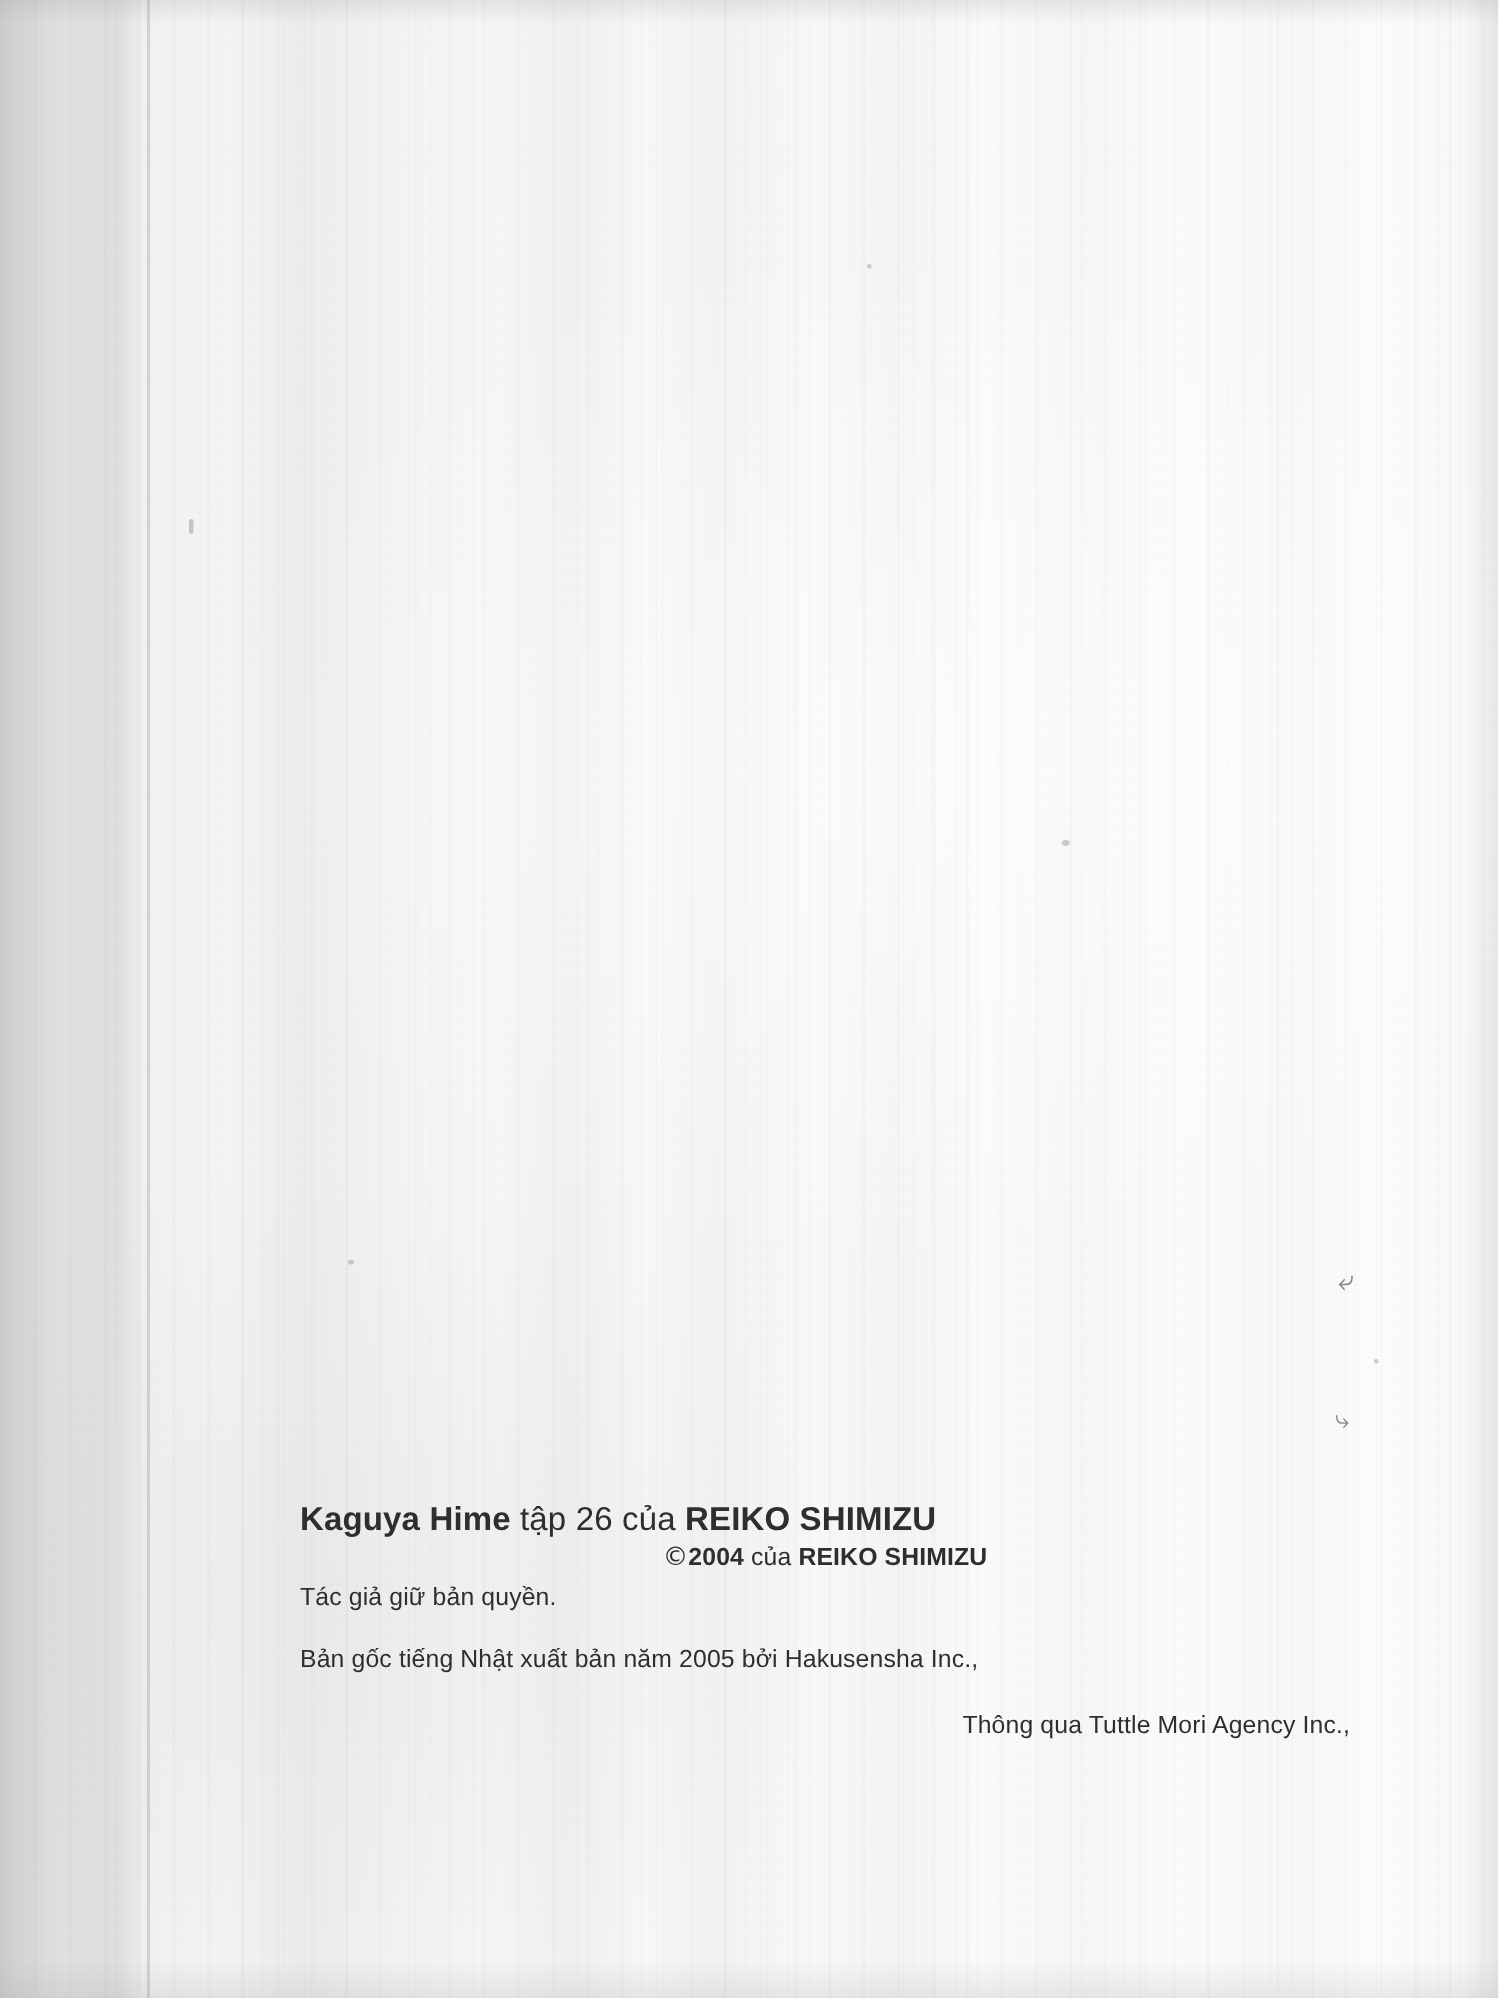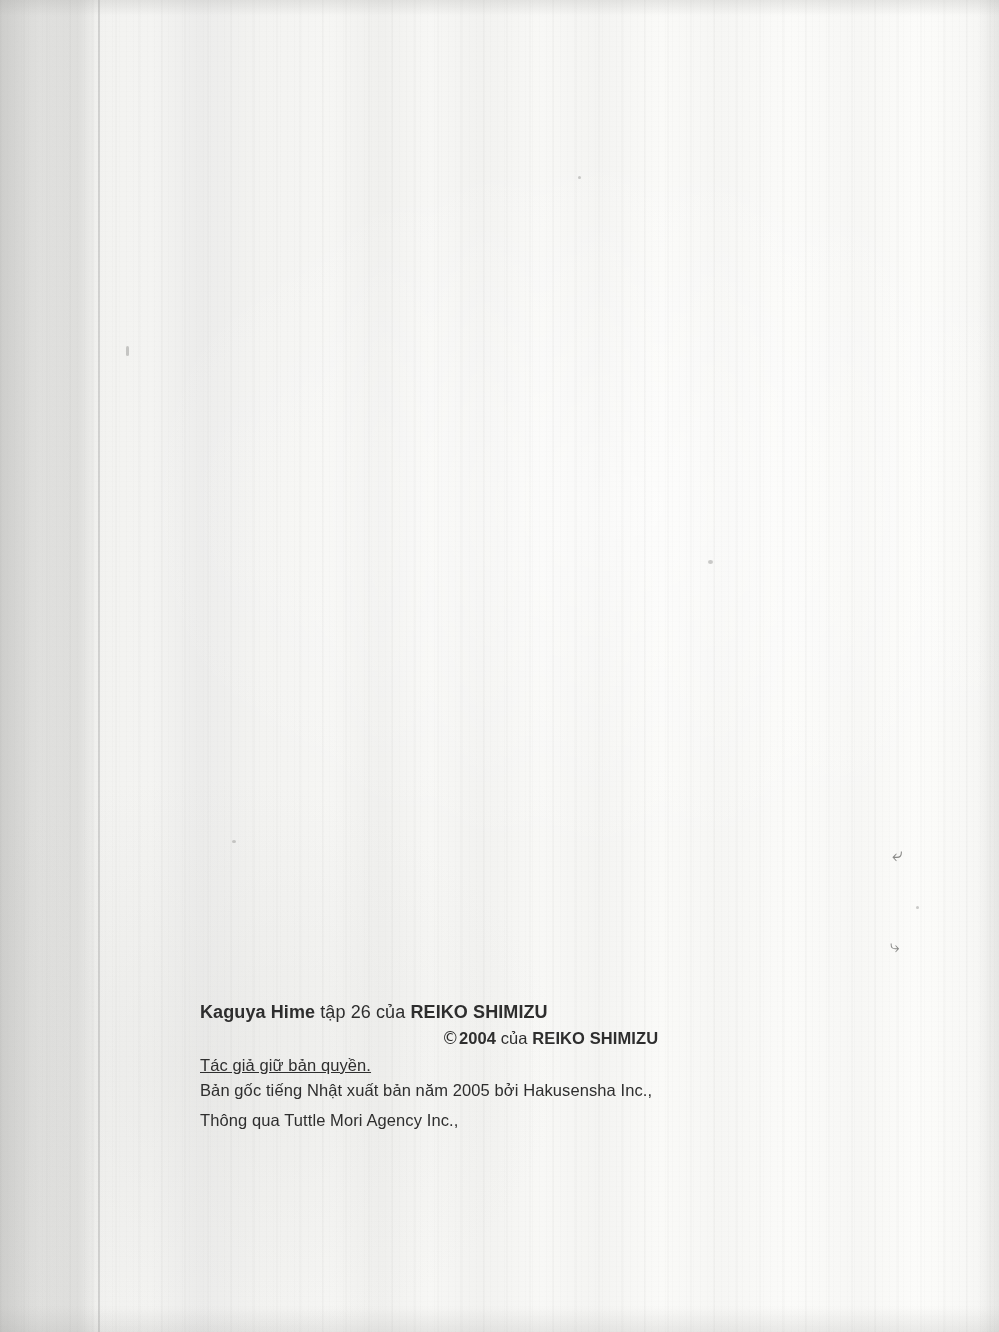--- a/index.html
+++ b/index.html
@@ -159,26 +159,26 @@
     letter-spacing: 0.1px;
   }
   .colophon .line {
     white-space: nowrap;
   }
   .b { font-weight: bold; }
   .copy-sym {
     font-family: "DejaVu Sans", sans-serif;
     font-size: 17px;
   }
-  .line-1 { font-size: 18px; }
+  .line-1 { font-size: 22px; }
   .line-2 { margin-top: 1px; text-align: center; }
-  .line-3 { margin-top: 2px; text-decoration: underline; }
-  .line-4 { margin-top: 0; }
+  .line-3 { margin-top: 2px; }
+  .line-4 { margin-top: 16px; }
   .line-5 { margin-top: 1px; }
-  .line-6 { margin-top: 5px; }
+  .line-6 { margin-top: 19px; text-align: right; }
 </style>
 </head>
 <body>
 
 <div class="page">
 
   <div class="paper"></div>
   <div class="paper-soft"></div>
   <div class="scanlines"></div>
   <div class="scanlines2"></div>

